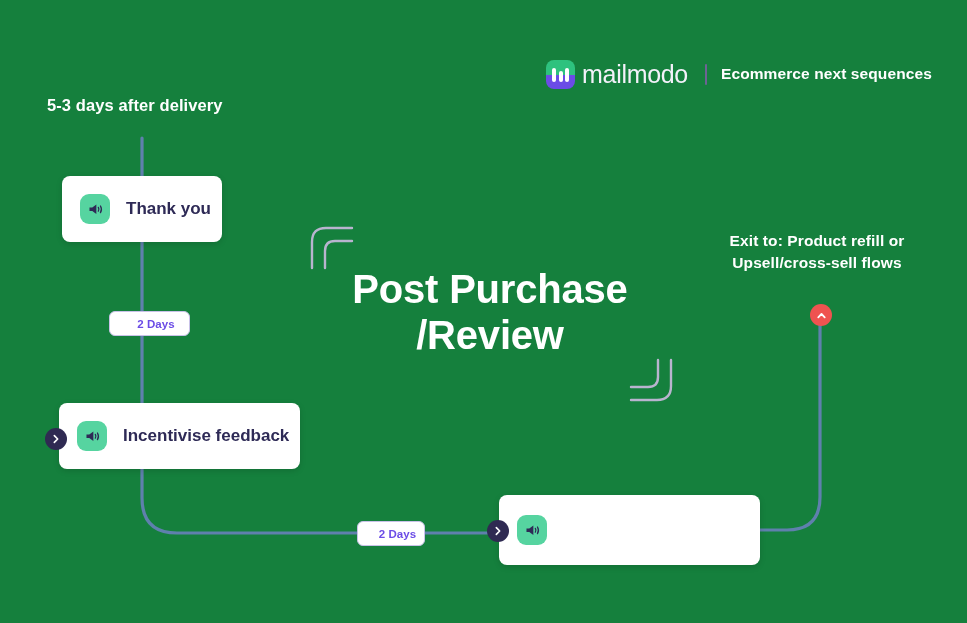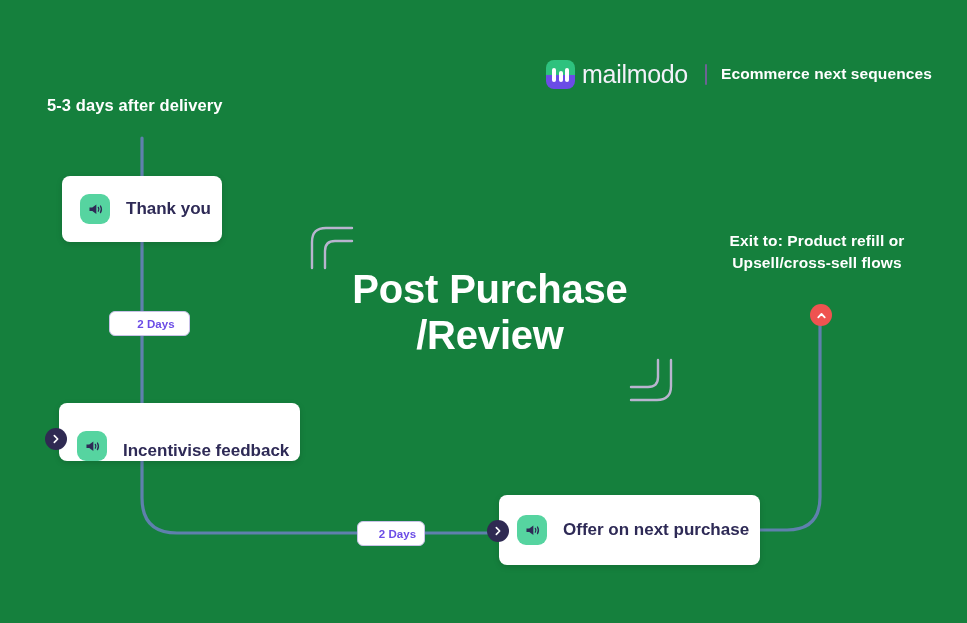--- a/index.html
+++ b/index.html
@@ -135,21 +135,21 @@
   .card-label {
     margin-left: 16px;
     color: #2e2a56;
     font-size: 17px;
     font-weight: bold;
     white-space: nowrap;
     letter-spacing: 0px;
   }
 
   #card-thank-you        { left: 62px;  top: 176px; width: 160px; height: 66px; }
-  #card-incentivise      { left: 59px;  top: 403px; width: 241px; height: 58px; align-items: flex-end; }
+  #card-incentivise      { left: 59px;  top: 403px; width: 241px; height: 66px; }
   #card-offer            { left: 499px; top: 495px; width: 261px; height: 70px; }
 
   
   .badge {
     position: absolute;
     background: #ffffff;
     border: 1px solid #c9c2e8;
     border-radius: 6px;
     color: #6b4ce6;
     font-size: 11.5px;
@@ -251,21 +251,20 @@
   </div>
 
   <div class="card" id="card-offer">
     <span class="card-icon">
       <svg width="17" height="17" viewBox="0 0 24 24" xmlns="http://www.w3.org/2000/svg">
         <path d="M3.5,9.2 L7.5,9.2 L13.2,5.0 L13.2,18.4 L7.5,14.2 L3.5,14.2 Z" fill="#2e2a56"></path>
         <path d="M16.0,9.0 Q17.6,11.7 16.0,14.4" fill="none" stroke="#2e2a56" stroke-width="1.8" stroke-linecap="round"></path>
         <path d="M19.0,7.0 Q21.8,11.7 19.0,16.4" fill="none" stroke="#2e2a56" stroke-width="1.8" stroke-linecap="round"></path>
       </svg>
     </span>
-    <span class="card-label">Offer on next purchase</span>
   </div>
 
   <div class="badge" id="badge-1">2 Days</div>
   <div class="badge" id="badge-2">2 Days</div>
 
   <div class="node-circle node-dark" id="node-left">
     <svg width="10" height="10" viewBox="0 0 12 12" xmlns="http://www.w3.org/2000/svg">
       <path d="M4,2 L8,6 L4,10" fill="none" stroke="#ffffff" stroke-width="2" stroke-linecap="round" stroke-linejoin="round"></path>
     </svg>
   </div>

